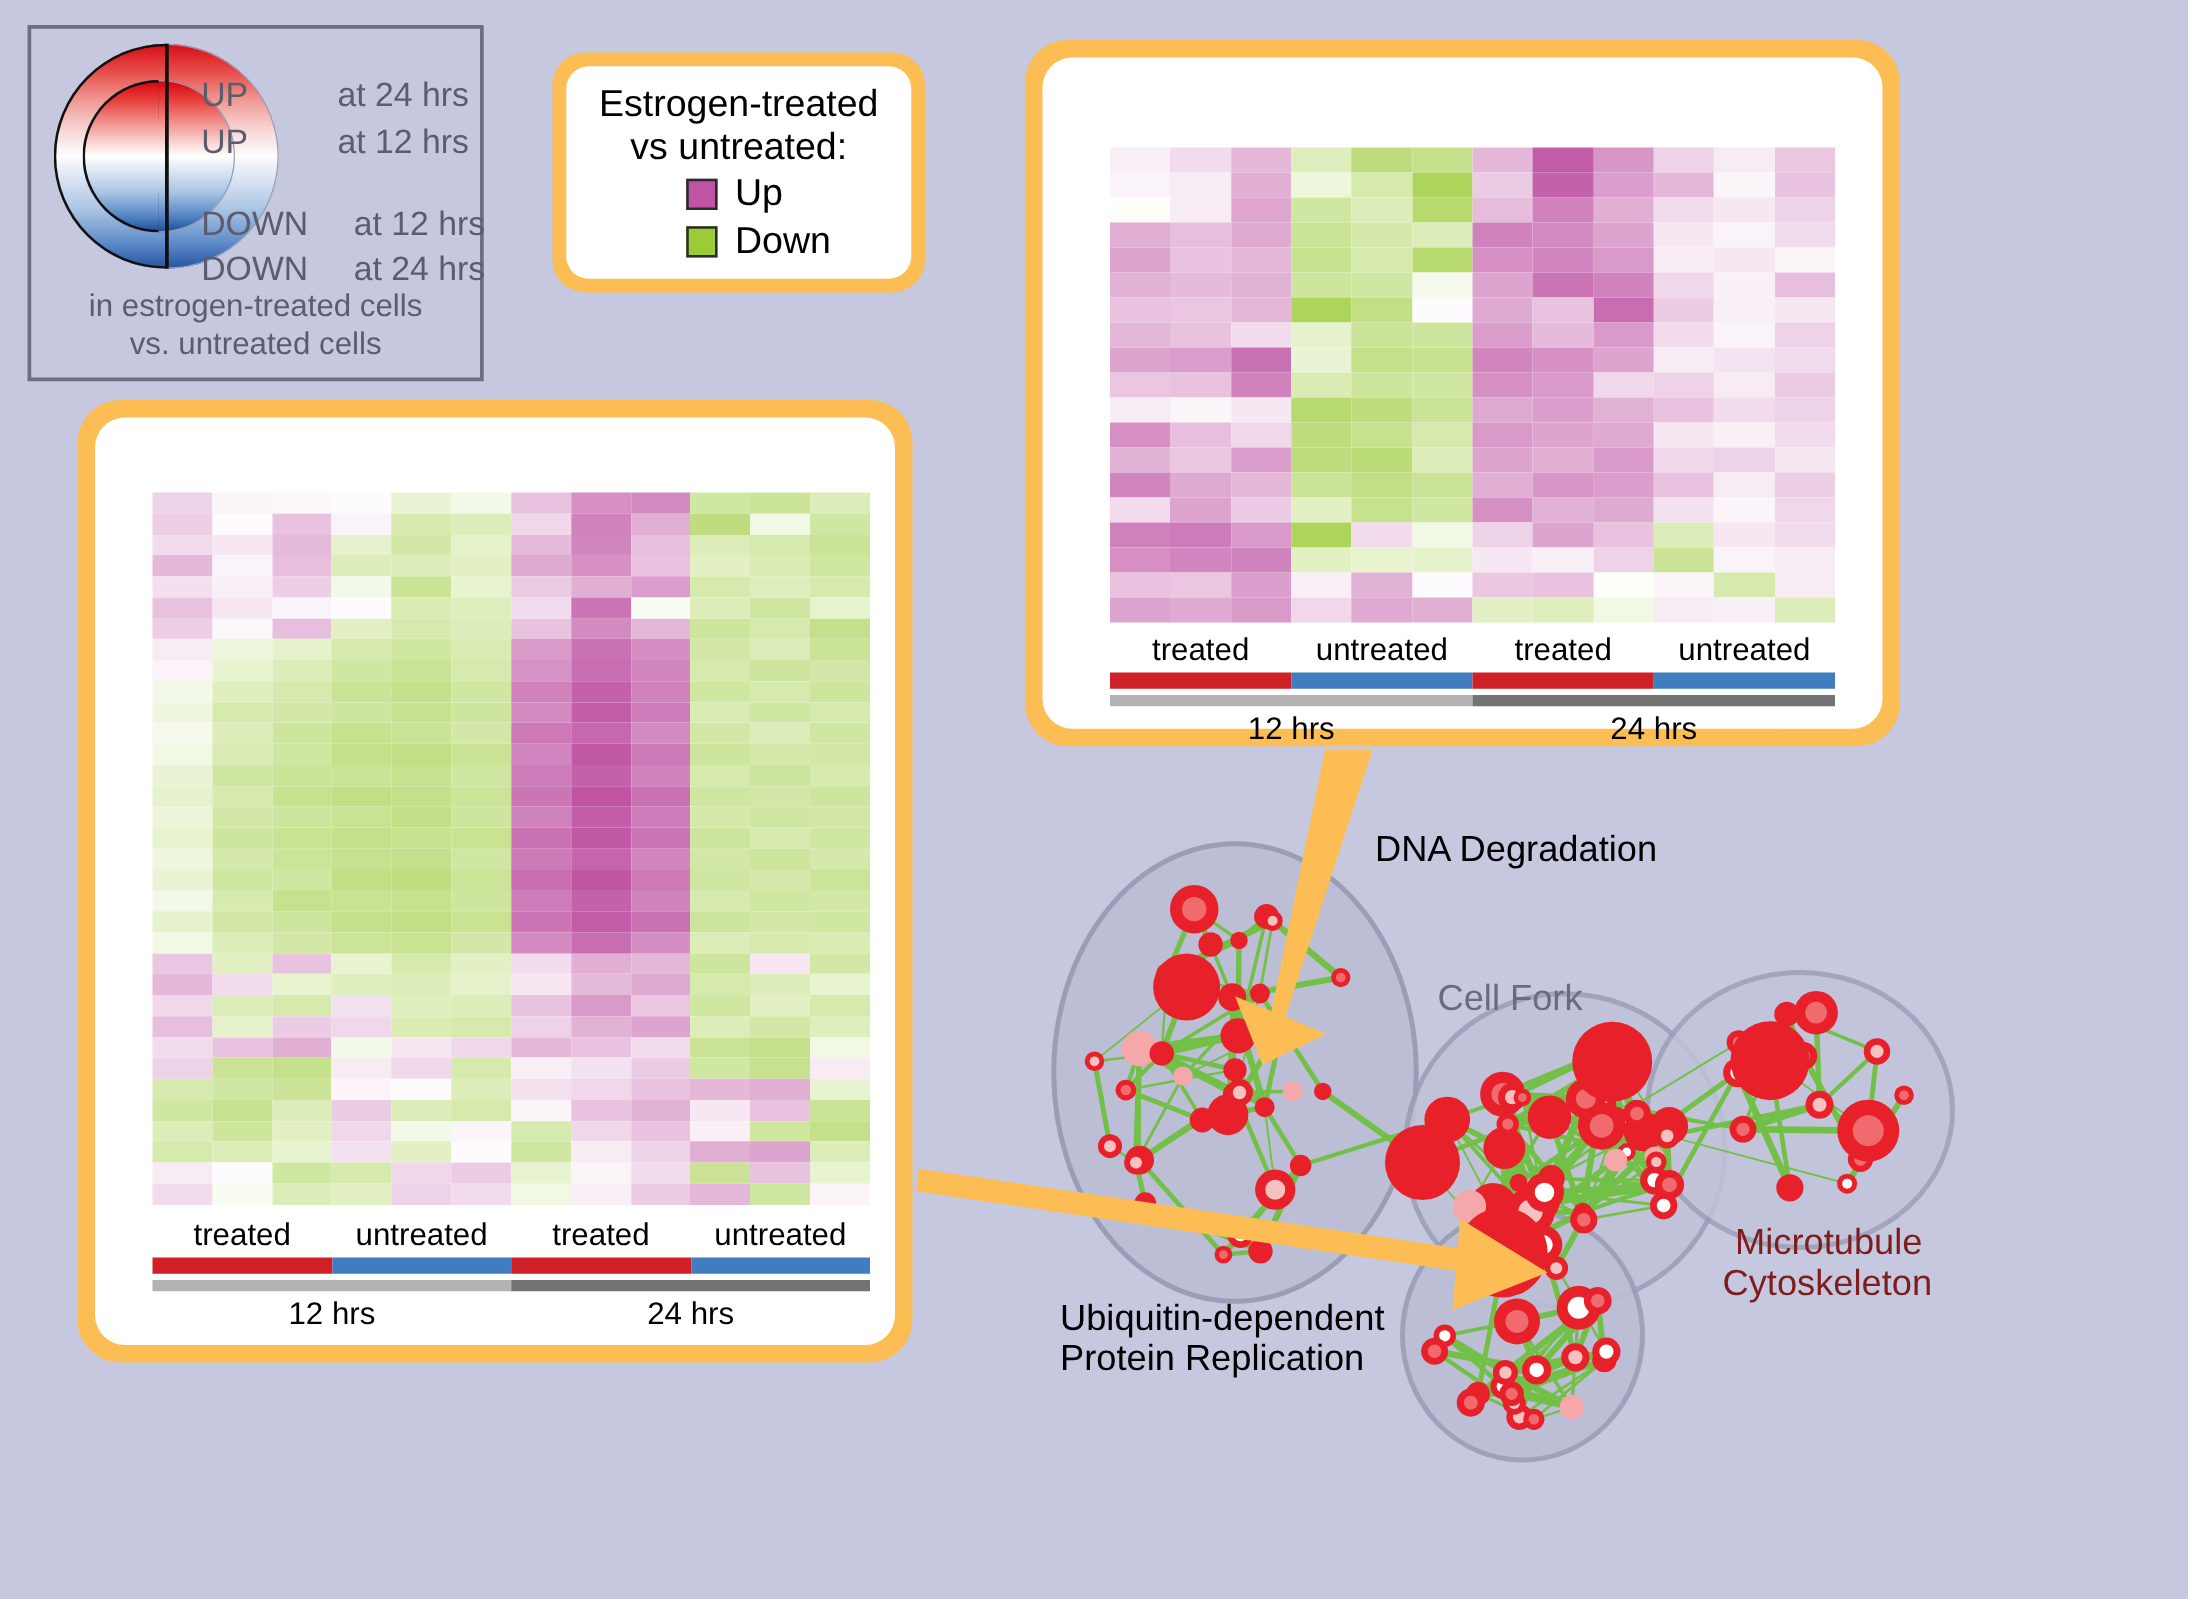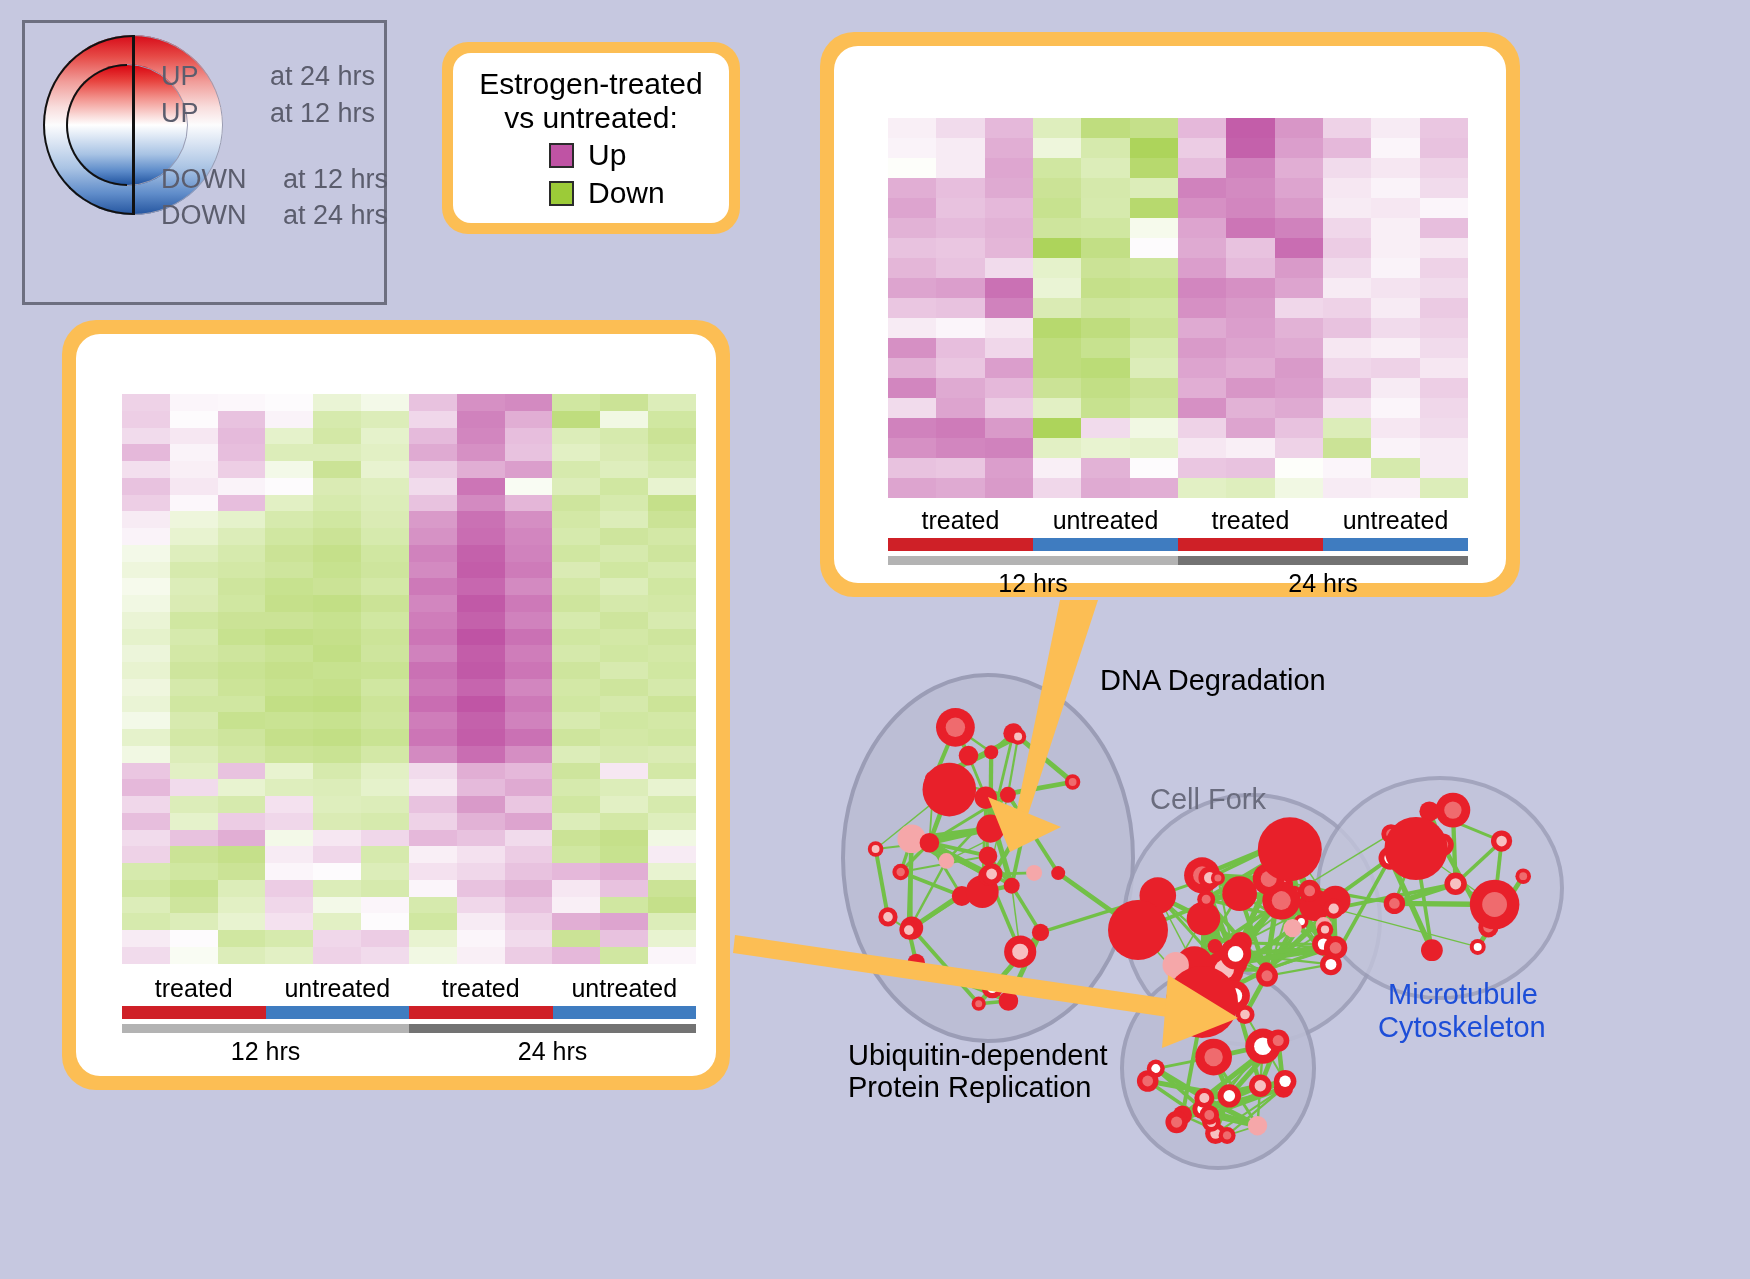--- a/index.html
+++ b/index.html
@@ -179,21 +179,21 @@
   }
   #network svg { display: block; }
 
   .net-label {
     position: absolute;
     font-size: 29px;
     white-space: pre-line;
   }
   #lab-dna  { left: 1100px; top: 664px; color: #000; }
   #lab-cc   { left: 1150px; top: 783px; color: #6a6c7e; }
-  #lab-mt   { left: 1378px; top: 978px; color: #1d4ed8; text-align: right; width: 160px; }
+  #lab-mt   { left: 1378px; top: 978px; color: #7f1d1d; text-align: right; width: 160px; }
   #lab-ub   { left: 848px;  top: 1039px; color: #000; line-height: 1.12; }
 
   
   #arrows { position: absolute; left: 0; top: 0; width: 1750px; height: 1279px; pointer-events: none; }
 </style>
 </head>
 <body>
 
 <div id="wheel-box">
   <div id="wheel-wrap">
@@ -209,20 +209,22 @@
   <div class="wl" style="left:136px; top:38px;">UP</div>
   <div class="wl" style="left:245px; top:38px;">at 24 hrs</div>
   <div class="wl" style="left:136px; top:75px;">UP</div>
   <div class="wl" style="left:245px; top:75px;">at 12 hrs</div>
   <div class="wl" style="left:136px; top:141px;">DOWN</div>
   <div class="wl" style="left:258px; top:141px;">at 12 hrs</div>
   <div class="wl" style="left:136px; top:177px;">DOWN</div>
   <div class="wl" style="left:258px; top:177px;">at 24 hrs</div>
 
   <div class="footer">
+    <div>in estrogen-treated cells</div>
+    <div>vs. untreated cells</div>
   </div>
 </div>
 
 <div class="panel" id="legend-panel">
   <div class="panel-inner">
     <div class="leg-head">
       <div>Estrogen-treated</div>
       <div>vs untreated:</div>
     </div>
     <div class="leg-row">

